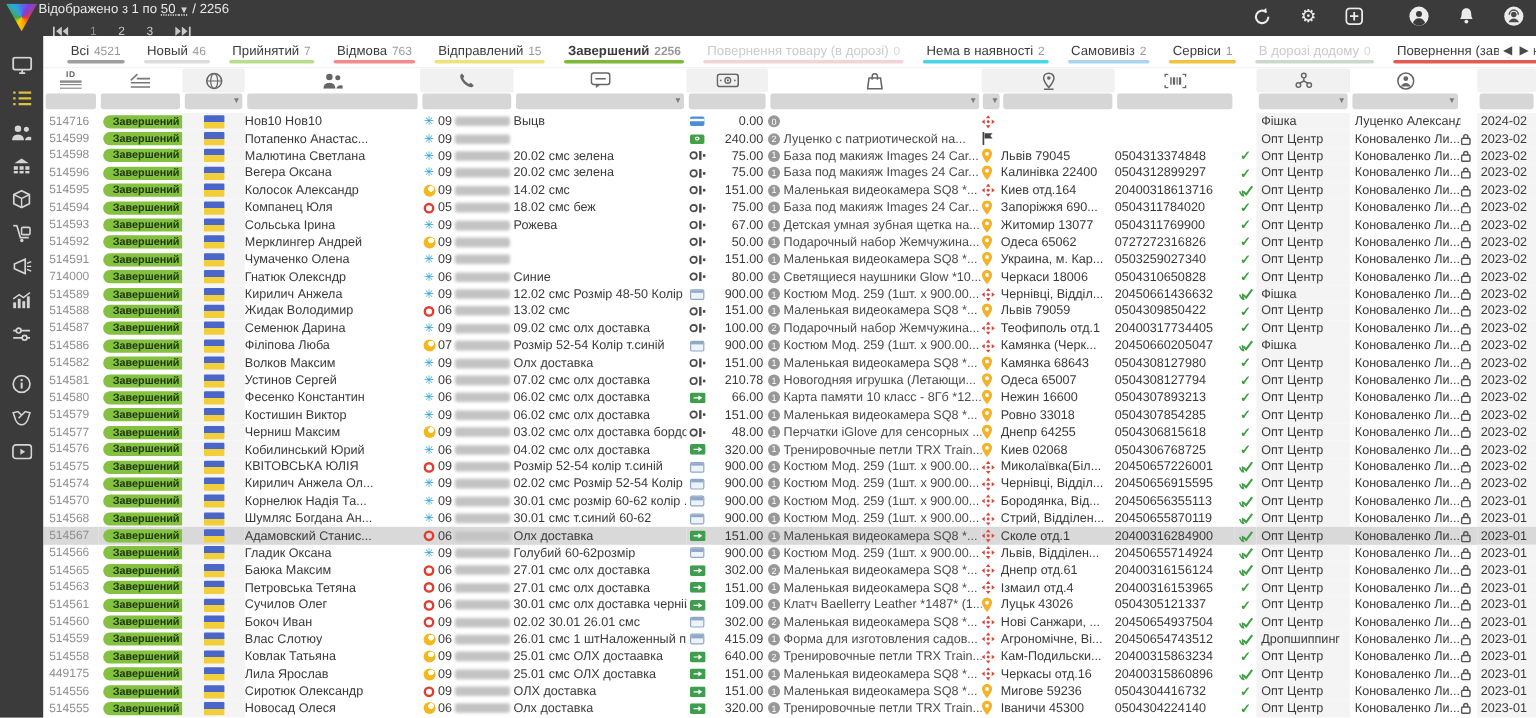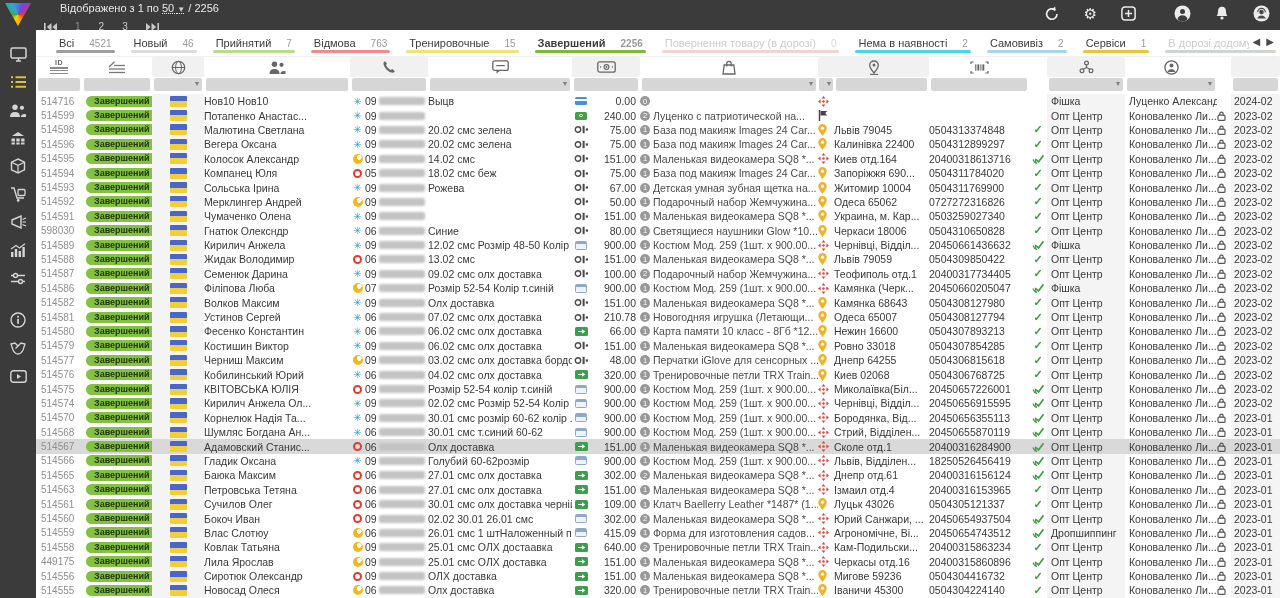--- a/index.html
+++ b/index.html
@@ -3,36 +3,36 @@
 <meta charset="utf-8">
 <style>
   * { margin:0; padding:0; box-sizing:border-box; }
   html,body { width:1280px; height:598px; overflow:hidden; background:#fff;
     font-family:"Liberation Sans", sans-serif; }
   
   .topbar { position:absolute; left:0; top:0; width:1280px; height:30px; background:#3b3b3b; z-index:5; }
   .logo { position:absolute; left:5px; top:3px; width:26px; height:23px;
     background:conic-gradient(from 90deg,#e23b3b,#f59a00,#ffd500,#4aa83d,#28a8de,#7b3fe4,#e23b3b);
     clip-path:polygon(0 0,100% 0,50% 100%); }
-  .shown-line { position:absolute; left:60px; top:2px; font-size:11px; color:#e8e8e8; }
+  .shown-line { position:absolute; left:32px; top:2px; font-size:11px; color:#e8e8e8; }
   .shown-line .pp { text-decoration:underline dotted; cursor:pointer; }
   .shown-line .caret { font-size:8px; color:#cfcfcf; }
   .pag { position:absolute; left:44px; top:17px; display:flex; align-items:center; gap:18px; }
   .pag .pnum { font-size:10px; color:#c9c9c9; cursor:pointer; }
   .pag .pnum.cur { color:#8f8f8f; }
   .top-icons { position:absolute; right:10px; top:5px; display:flex; align-items:center; gap:24px; }
   .top-icons .tic { cursor:pointer; display:flex; align-items:center; }
   .gear-glyph { color:#ececec; font-size:15px; line-height:15px; }
   
   .sidebar { position:absolute; left:0; top:30px; width:36px; height:568px; background:#3b3b3b; z-index:4; }
   .sb-ic { width:36px; height:28px; display:flex; align-items:center; justify-content:center; cursor:pointer; }
   
   .tabbar { position:absolute; left:36px; top:30px; width:1244px; height:27px; background:#fff;
     display:flex; align-items:stretch; overflow:hidden; padding-left:12px; border-bottom:1px solid #f0f0f0; }
-  .tab { position:relative; display:flex; align-items:center; gap:15px; padding:0 11px; white-space:nowrap;
+  .tab { position:relative; display:flex; align-items:center; gap:4px; padding:0 11px; white-space:nowrap;
     cursor:pointer; font-size:11px; color:#3c3c3c; }
   .tab .cnt { font-size:10px; color:#9a9a9a; }
   .tab .under { position:absolute; left:8px; right:8px; bottom:3px; height:3px; border-radius:2px; }
   .tab.active { font-weight:bold; }
   .tab.disabled { color:#cbcbcb; }
   .tab.disabled .cnt { color:#d8d8d8; }
   .tab-arrows { position:absolute; right:2px; top:36px; display:flex; gap:6px; background:#fff; padding:0 4px; z-index:6; }
   .tab-arrows span { font-size:10px; color:#4a4a4a; cursor:pointer; }
   
   .grid { display:grid;
@@ -257,21 +257,21 @@
       <span>Прийнятий</span>
       <span class="cnt">7</span>
       <i class="under" style="background:#b8dd8d"></i>
     </div>
     <div class="tab ">
       <span>Відмова</span>
       <span class="cnt">763</span>
       <i class="under" style="background:#f28b8b"></i>
     </div>
     <div class="tab ">
-      <span>Тренировочные</span>
+      <span>Відправлений</span>
       <span class="cnt">15</span>
       <i class="under" style="background:#efe27a"></i>
     </div>
     <div class="tab active">
       <span>Завершений</span>
       <span class="cnt">2256</span>
       <i class="under" style="background:#7cb93a"></i>
     </div>
     <div class="tab disabled">
       <span>Повернення товару (в дорозі)</span>
@@ -810,21 +810,21 @@
       <span class="c c-prod">
         <span class="qty">1</span>
         <span>Детская умная зубная щетка на...</span>
       </span>
       <span class="c">
         <svg width="9" height="12">
           <path d="M4.5 0 C2 0 0.3 1.8 0.3 4.2 C0.3 7 4.5 12 4.5 12 C4.5 12 8.7 7 8.7 4.2 C8.7 1.8 7 0 4.5 0Z" fill="#f2b32a"></path>
           <circle cx="4.5" cy="4.2" r="1.6" fill="#fff"></circle>
         </svg>
       </span>
-      <span class="c">Житомир 10004</span>
+      <span class="c">Житомир 13077</span>
       <span class="c">0504311769900</span>
       <span class="c">
         <span class="ck">✓</span>
       </span>
       <span class="c gcol" style="padding-left:4px">Опт Центр</span>
       <span class="c" style="padding-left:4px">Коноваленко Ли...</span>
       <span class="c">
         <svg width="9" height="10">
           <rect x="1" y="4.2" width="7" height="5.2" rx="1" fill="none" stroke="#555" stroke-width="1.2"></rect>
           <path d="M2.8 4.2 V2.9 a1.7 1.7 0 0 1 3.4 0 V4.2" fill="none" stroke="#555" stroke-width="1.2"></path>
@@ -928,21 +928,21 @@
       <span class="c" style="padding-left:4px">Коноваленко Ли...</span>
       <span class="c">
         <svg width="9" height="10">
           <rect x="1" y="4.2" width="7" height="5.2" rx="1" fill="none" stroke="#555" stroke-width="1.2"></rect>
           <path d="M2.8 4.2 V2.9 a1.7 1.7 0 0 1 3.4 0 V4.2" fill="none" stroke="#555" stroke-width="1.2"></path>
         </svg>
       </span>
       <span class="c gcol c-date">2023-02</span>
     </div>
     <div class="row grid">
-      <span class="c c-id">598030</span>
+      <span class="c c-id">714000</span>
       <span class="c c-st">
         <span class="badge">Завершений</span>
       </span>
       <span class="c gcol">
         <span class="ua"></span>
       </span>
       <span class="c">Гнатюк Олексндр</span>
       <span class="c c-ph">
         <span class="op kv">✳</span>
         <span>06</span>
@@ -1836,21 +1836,21 @@
           <g fill="#d9453c">
             <path d="M5.5 0 L7.4 2.6 L3.6 2.6Z"></path>
             <path d="M5.5 11 L7.4 8.4 L3.6 8.4Z"></path>
             <path d="M0 5.5 L2.6 3.6 L2.6 7.4Z"></path>
             <path d="M11 5.5 L8.4 3.6 L8.4 7.4Z"></path>
             <circle cx="5.5" cy="5.5" r="1.2"></circle>
           </g>
         </svg>
       </span>
       <span class="c">Львів, Відділен...</span>
-      <span class="c">18250526456419</span>
+      <span class="c">20450655714924</span>
       <span class="c">
         <span class="ck2">
           <svg width="13" height="10">
             <path d="M1 5.5 Q2.6 9.2 4.3 9.3 Q3.2 7.2 3.4 4.6" fill="none" stroke="#3e9e42" stroke-width="1.2"></path>
             <path d="M4 5.5 L6.5 8 L11.5 1.2" fill="none" stroke="#3e9e42" stroke-width="1.7"></path>
           </svg>
         </span>
       </span>
       <span class="c gcol" style="padding-left:4px">Опт Центр</span>
       <span class="c" style="padding-left:4px">Коноваленко Ли...</span>
@@ -2063,21 +2063,21 @@
         <svg width="11" height="11">
           <g fill="#d9453c">
             <path d="M5.5 0 L7.4 2.6 L3.6 2.6Z"></path>
             <path d="M5.5 11 L7.4 8.4 L3.6 8.4Z"></path>
             <path d="M0 5.5 L2.6 3.6 L2.6 7.4Z"></path>
             <path d="M11 5.5 L8.4 3.6 L8.4 7.4Z"></path>
             <circle cx="5.5" cy="5.5" r="1.2"></circle>
           </g>
         </svg>
       </span>
-      <span class="c">Юрий Санжари, ...</span>
+      <span class="c">Нові Санжари, ...</span>
       <span class="c">20450654937504</span>
       <span class="c">
         <span class="ck2">
           <svg width="13" height="10">
             <path d="M1 5.5 Q2.6 9.2 4.3 9.3 Q3.2 7.2 3.4 4.6" fill="none" stroke="#3e9e42" stroke-width="1.2"></path>
             <path d="M4 5.5 L6.5 8 L11.5 1.2" fill="none" stroke="#3e9e42" stroke-width="1.7"></path>
           </svg>
         </span>
       </span>
       <span class="c gcol" style="padding-left:4px">Опт Центр</span>

